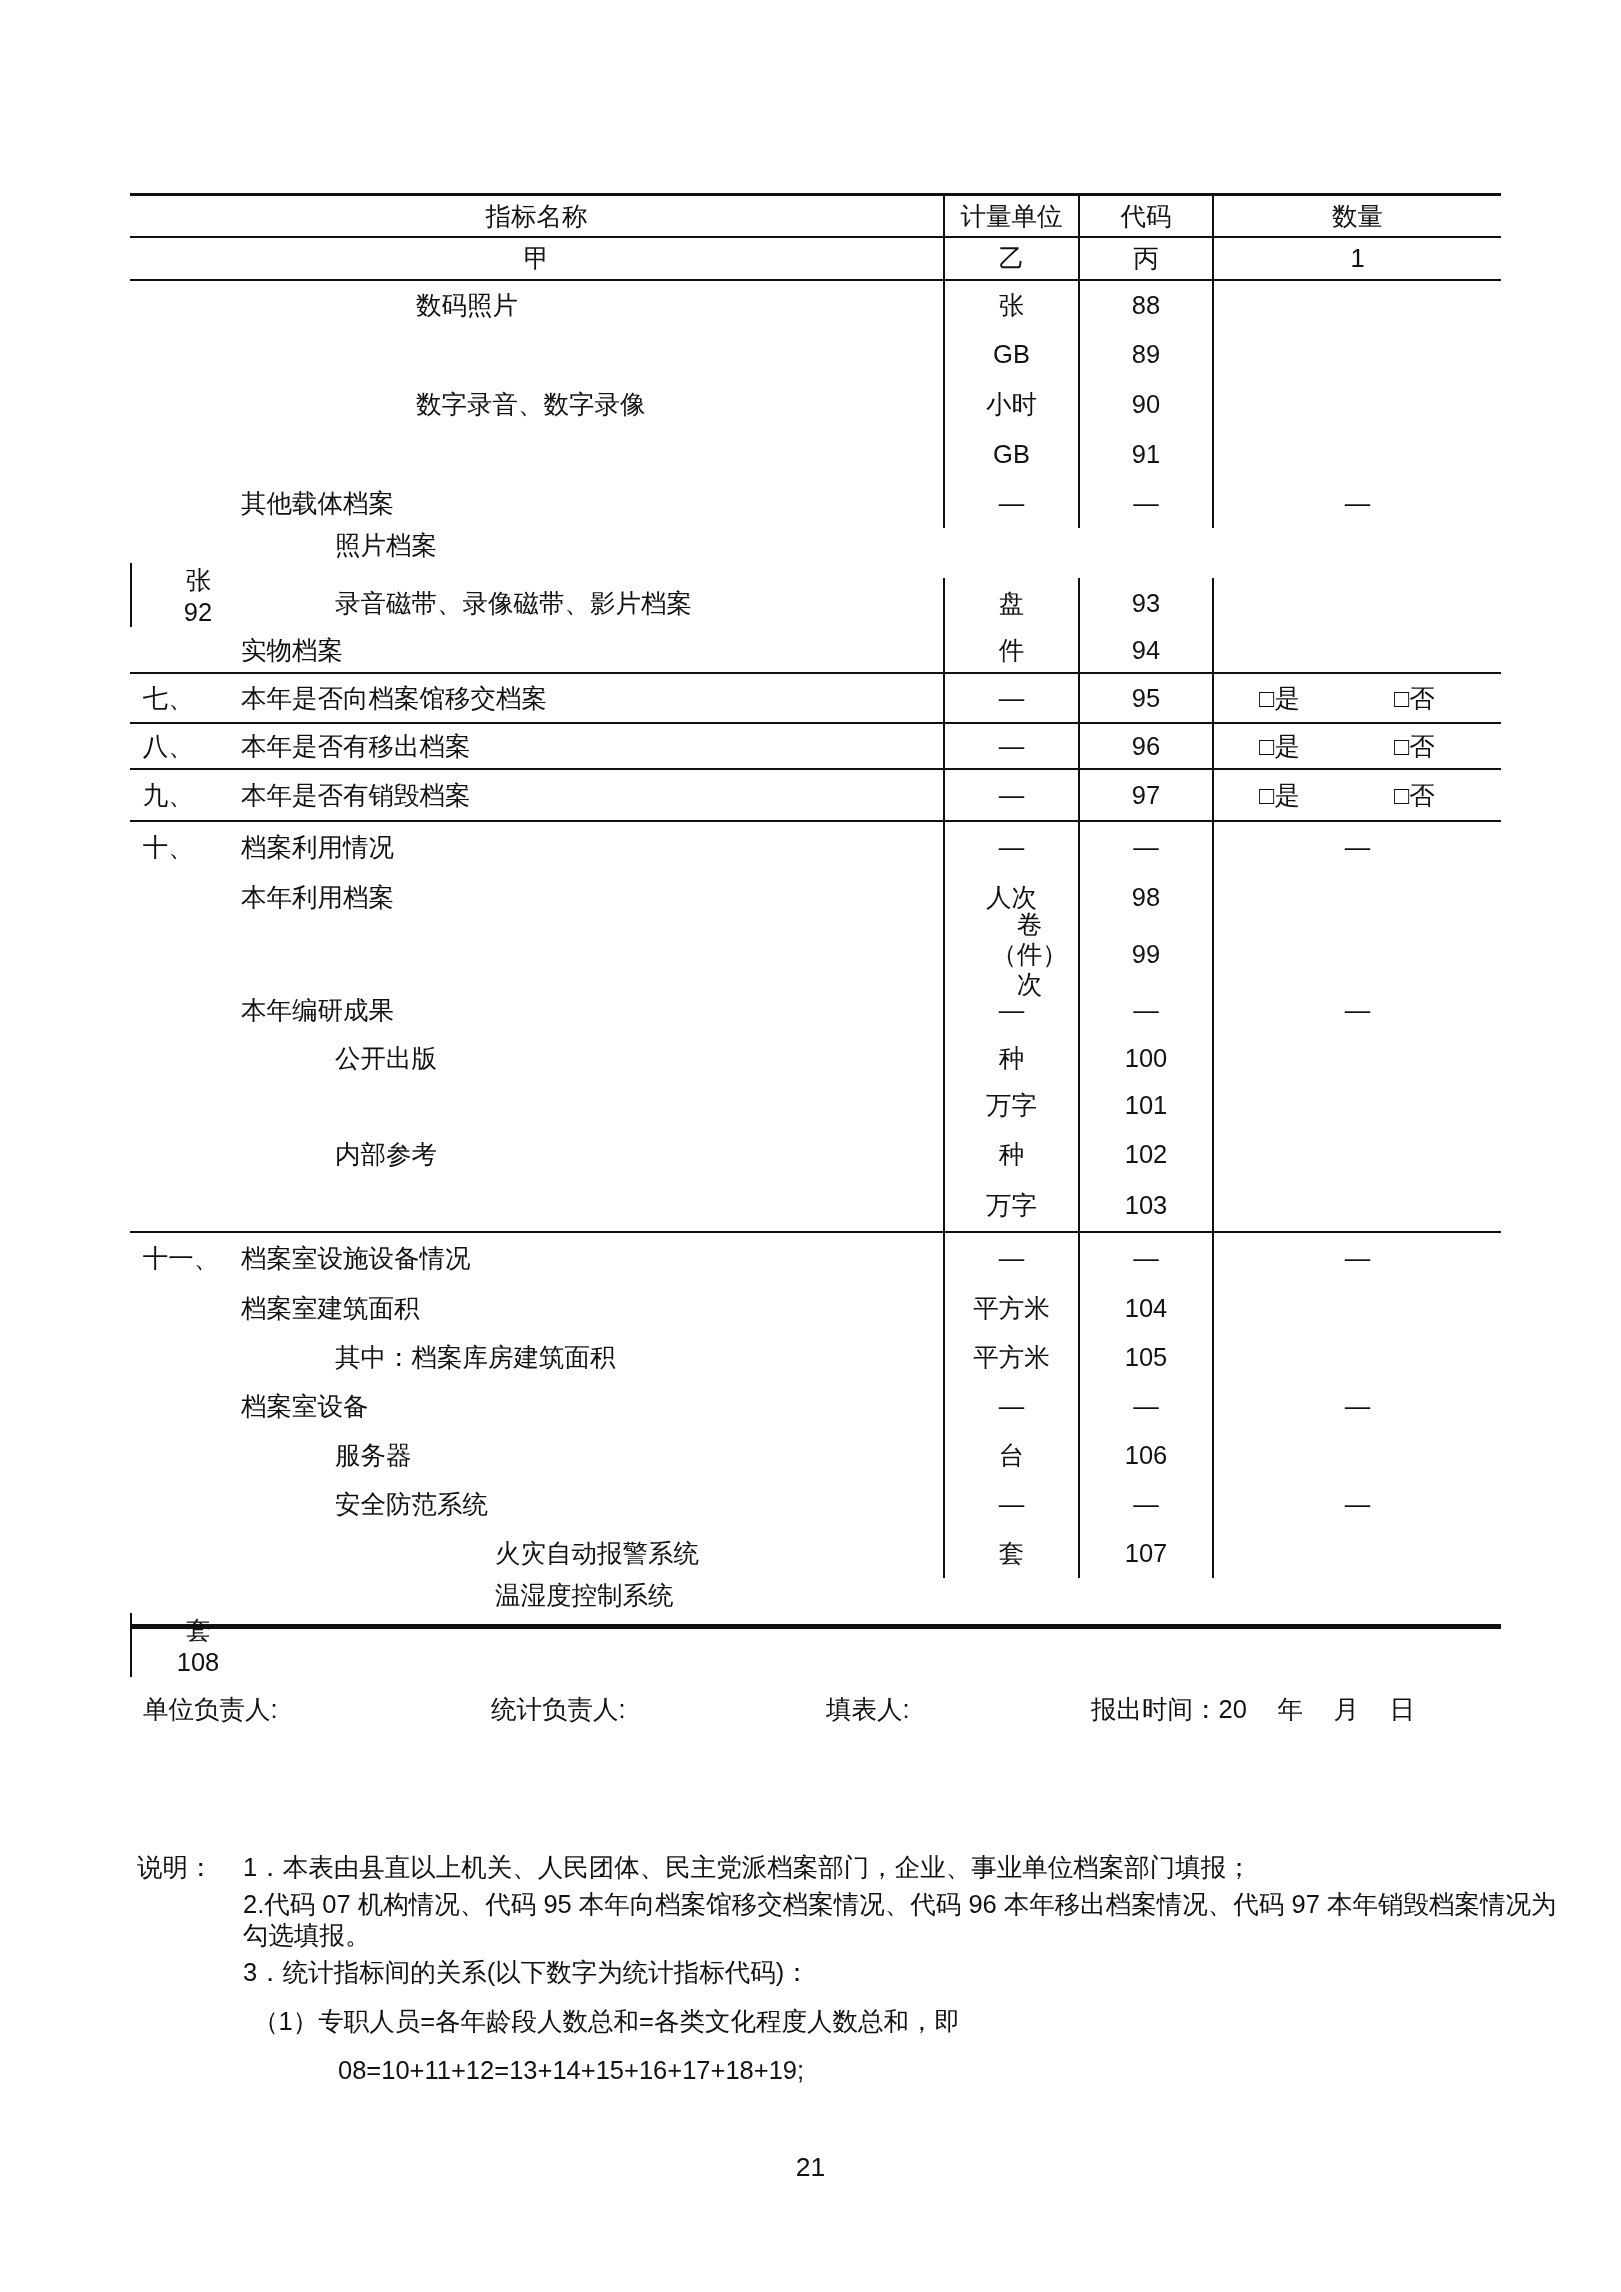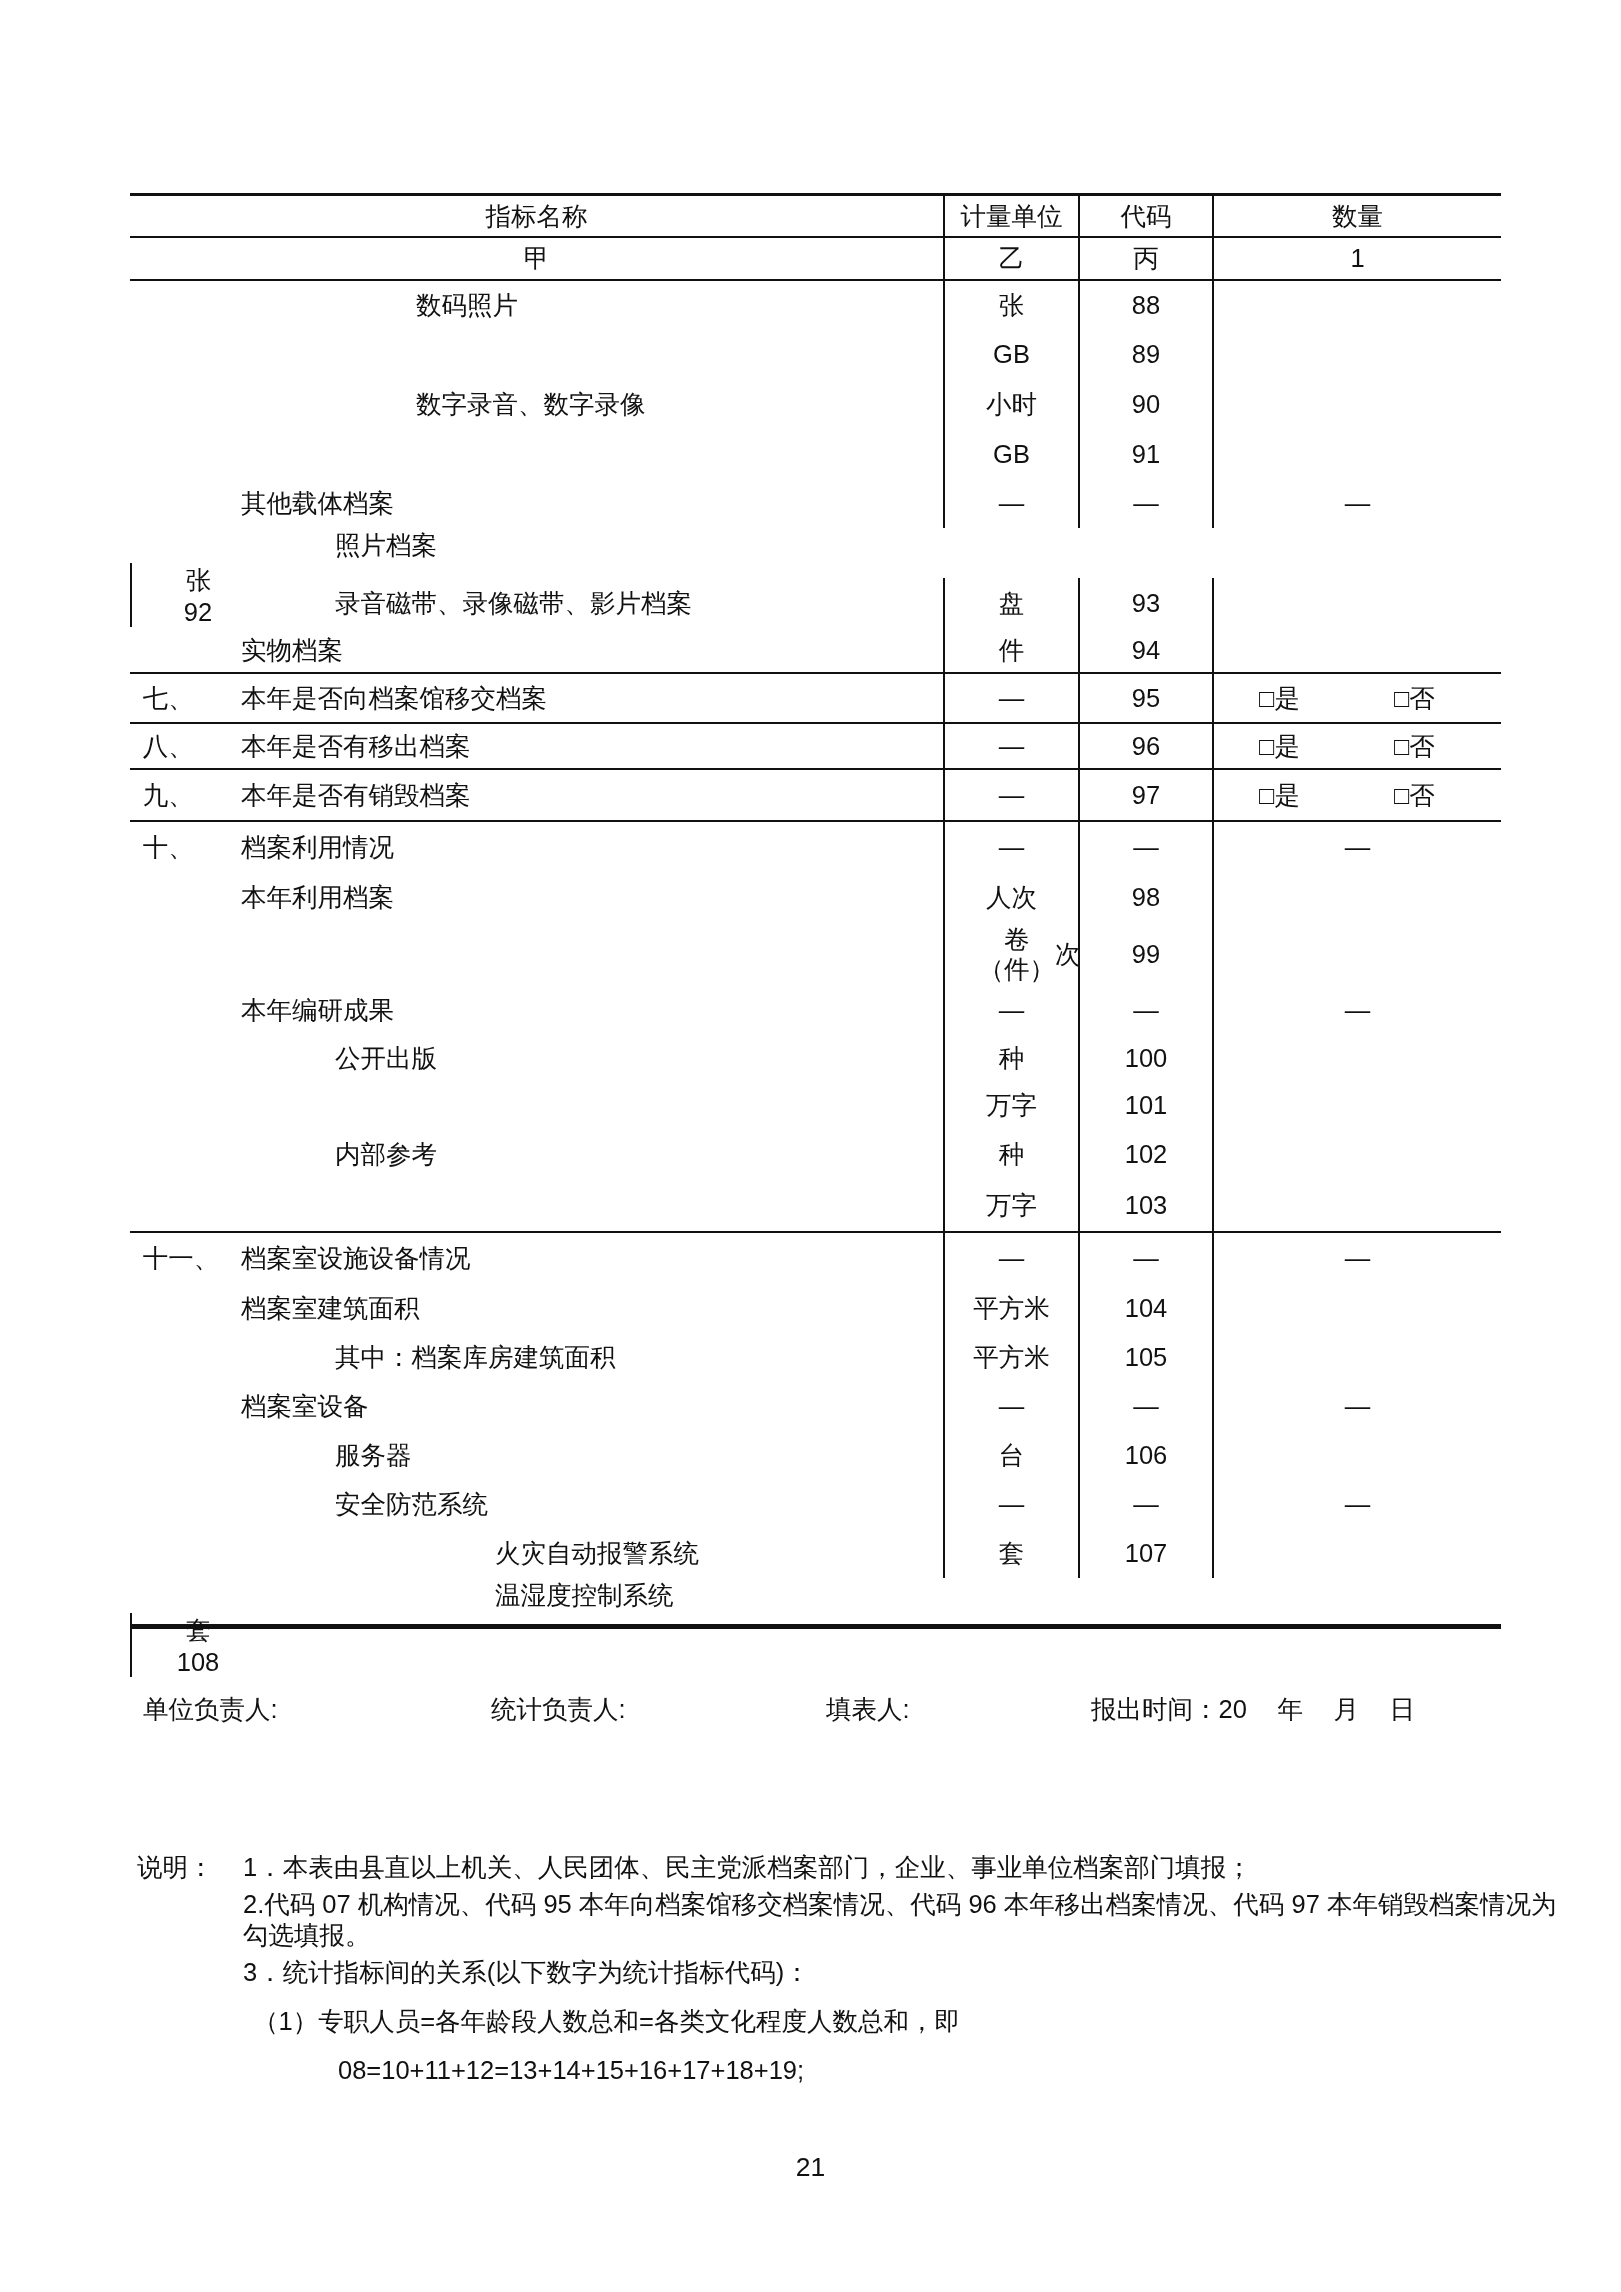--- a/index.html
+++ b/index.html
@@ -20,21 +20,21 @@
     border-bottom:3.9px solid #111;
   }
   .trow{display:flex;align-items:stretch;border-bottom:0 solid #111;}
   .c{display:flex;align-items:center;}
   .c1{width:813px;position:relative;}
   .c1.hc{justify-content:center;}
   .c2{width:135px;border-left:2px solid #111;justify-content:center;text-align:center;}
   .c3{width:134px;border-left:2px solid #111;justify-content:center;}
   .c4{width:289px;border-left:2px solid #111;justify-content:center;}
   .c4.cbx{justify-content:flex-start;padding-left:45px;column-gap:94px;}
-  .c2.two{justify-content:center;line-height:1.18;padding-left:36px;}
+  .c2.two{flex-direction:column;justify-content:center;line-height:1.18;padding-left:36px;}
   .rownum{position:absolute;left:12.7px;}
   .rowlabel.ind1{margin-left:111px;}
   .rowlabel.ind2{margin-left:205px;}
   .rowlabel.ind3{margin-left:286px;}
   .rowlabel.ind4{margin-left:365px;}
   .h1{height:42px;border-bottom:2px solid #111;}
   .h2{height:43px;border-bottom:2.9px solid #111;}
   
   .sigline{position:absolute;top:1692px;left:0;width:1621px;height:35px;}
   .sigline span{position:absolute;white-space:nowrap;}

